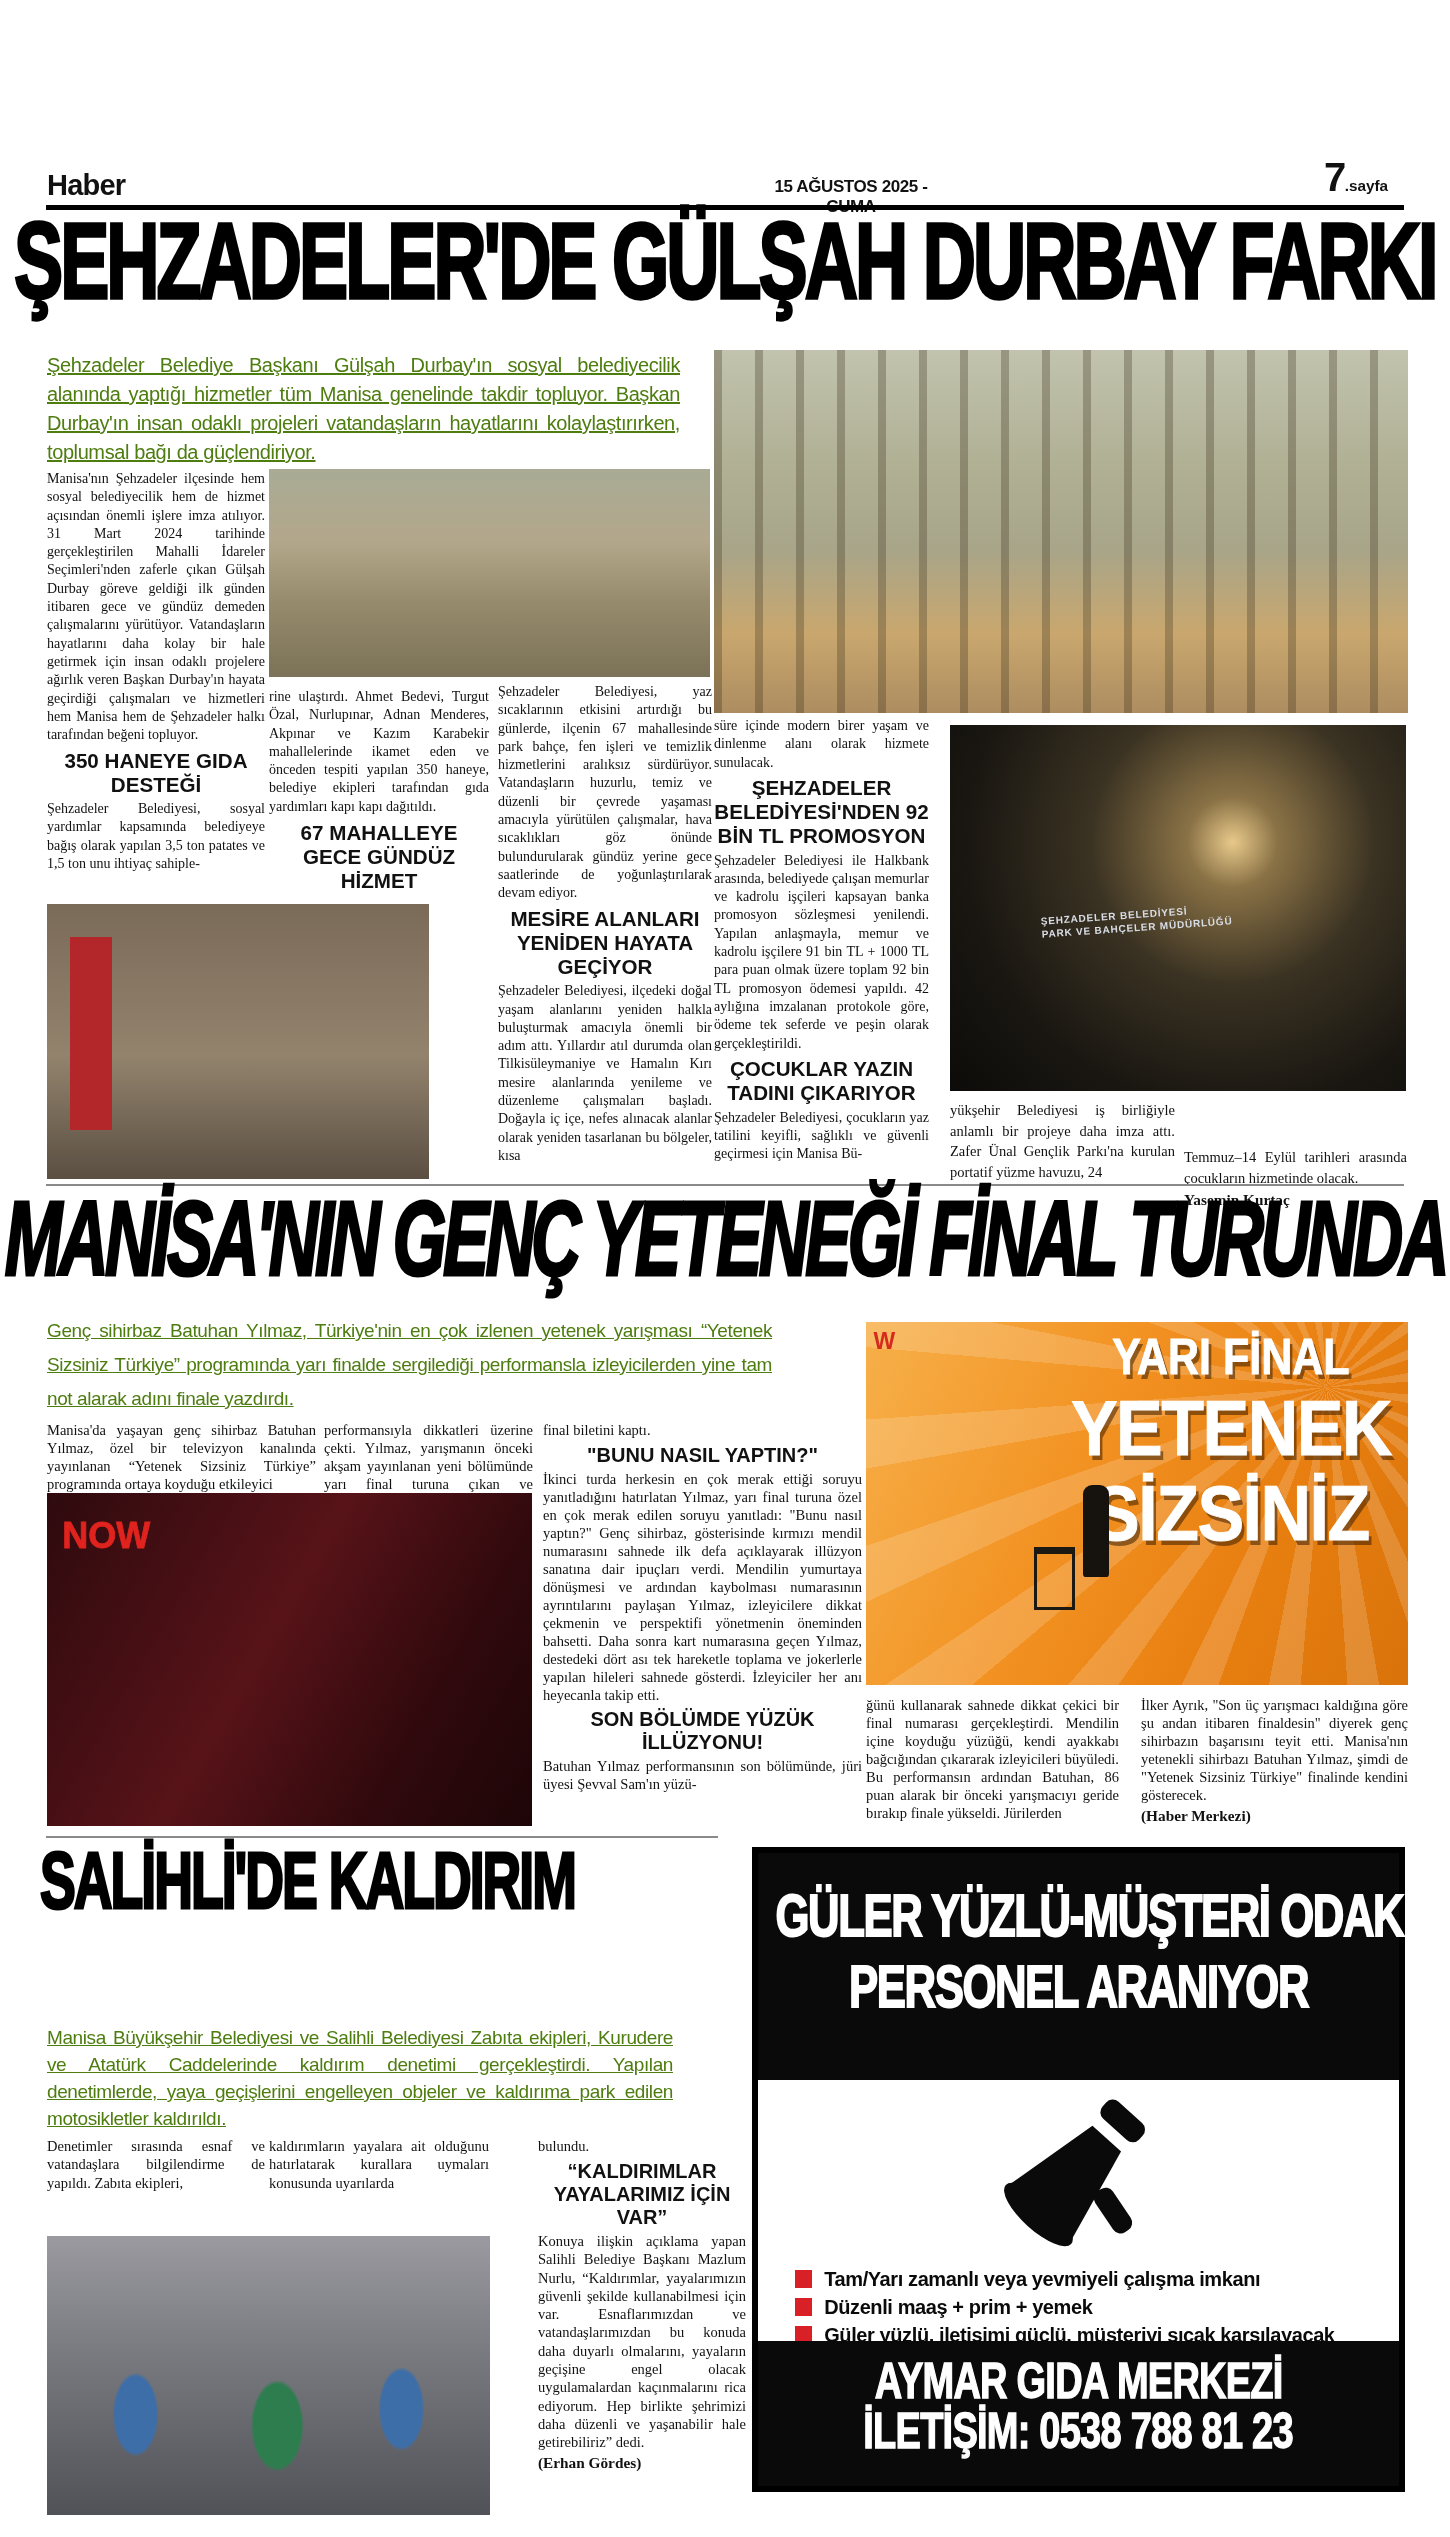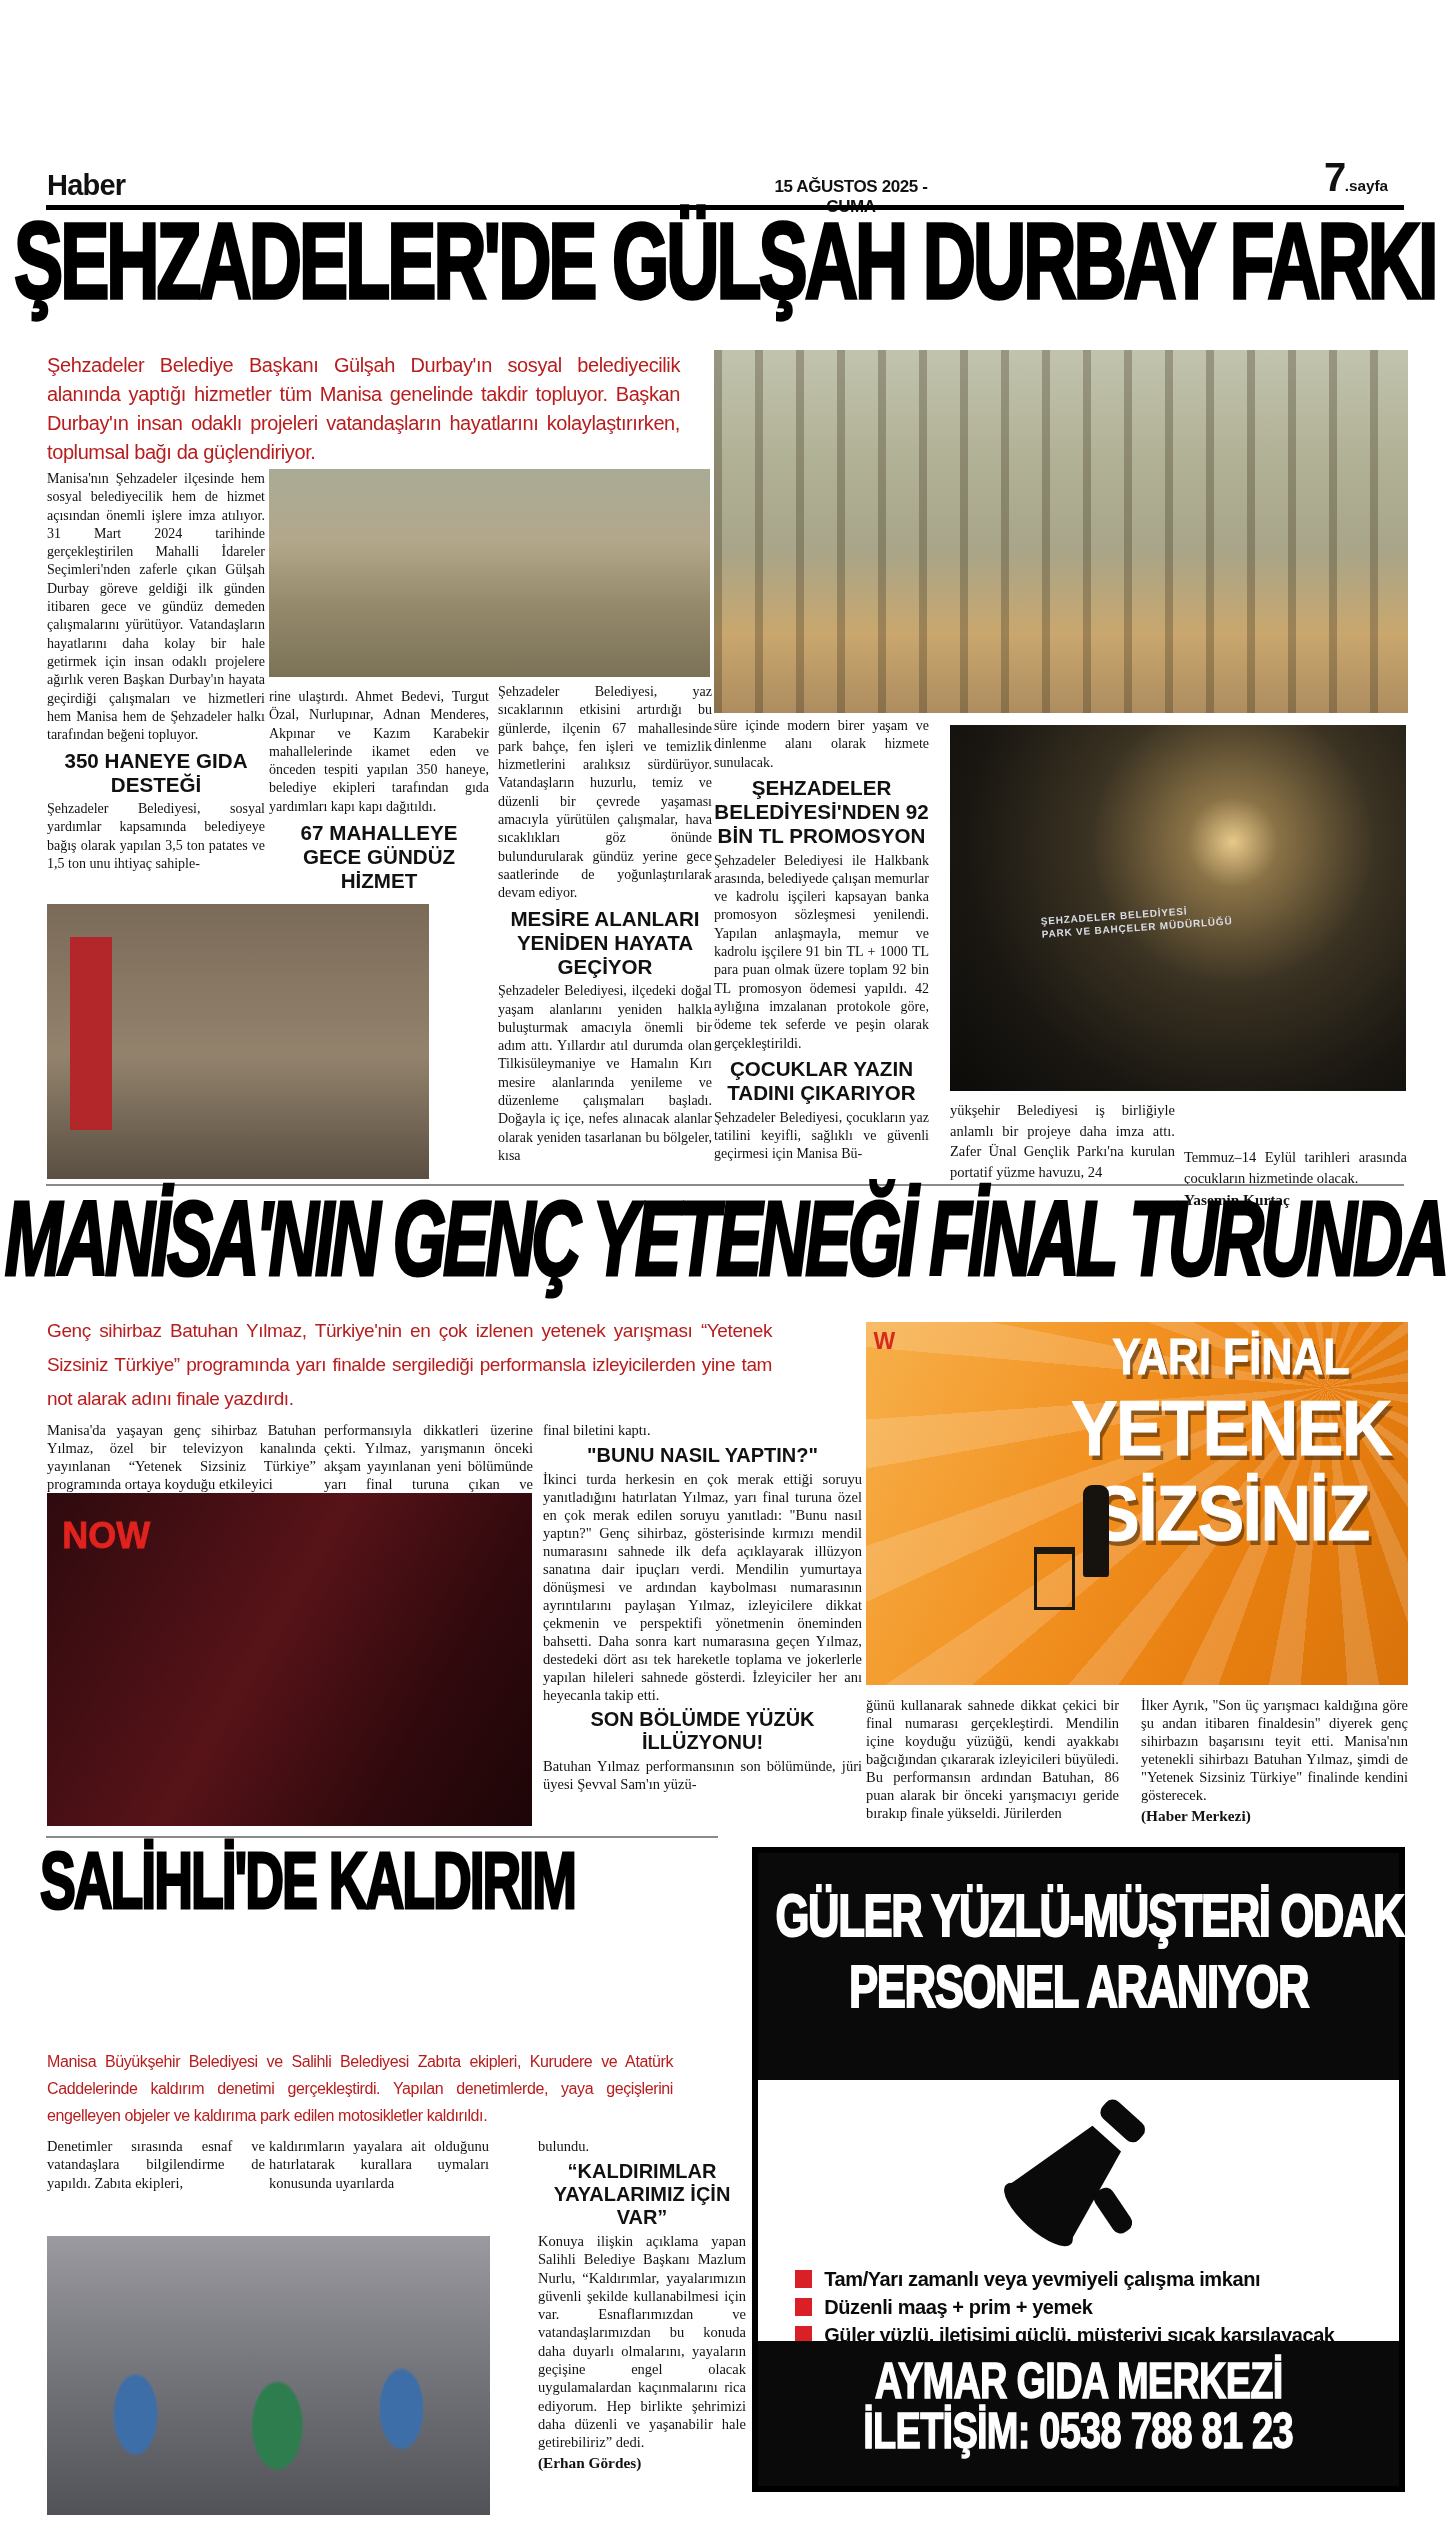--- a/index.html
+++ b/index.html
@@ -14,24 +14,24 @@
   .rule{background:#000;}
   
   .hwrap{display:flex;justify-content:center;}
   .hwrap.left{justify-content:flex-start;}
   .display{font-family:"Liberation Sans",sans-serif;font-weight:bold;color:#000;
            -webkit-text-stroke:2.3px #000;white-space:nowrap;display:inline-block;}
   .h1{font-size:76px;letter-spacing:-3.1px;transform:scale(0.97,1.42);}
   .h2{font-size:75px;letter-spacing:-3.8px;transform:scale(0.92,1.40);}
   .h3{font-size:61px;letter-spacing:-2.3px;transform:scale(0.88,1.30);transform-origin:left center;}
   
-  .lede{font-family:"Liberation Sans",sans-serif;color:#b91c1c;text-align:justify;letter-spacing:-0.4px;}
+  .lede{font-family:"Liberation Sans",sans-serif;color:#4d7c0f;text-align:justify;letter-spacing:-0.4px;text-decoration:underline;}
   .lede1{font-size:20px;line-height:29px;}
   .lede2{font-size:19px;line-height:34px;}
-  .lede3{font-size:16px;line-height:27px;margin-top:24px;}
+  .lede3{font-size:19px;line-height:27px;}
   
   .col{text-align:justify;}
   .b1{font-size:14px;line-height:18.3px;}
   .b2{font-size:14.5px;line-height:18px;}
   .b3{font-size:14.5px;line-height:18.3px;}
   .cap{font-size:14.5px;line-height:20.6px;}
   .col p{margin:0 0 1.5px 0;}
   .sub{font-family:"Liberation Sans",sans-serif;font-weight:bold;text-align:center;margin:4.6px 0 3.1px 0;}
   .sub1{font-size:20.6px;line-height:24px;}
   .sub2{font-size:20px;line-height:23px;}

